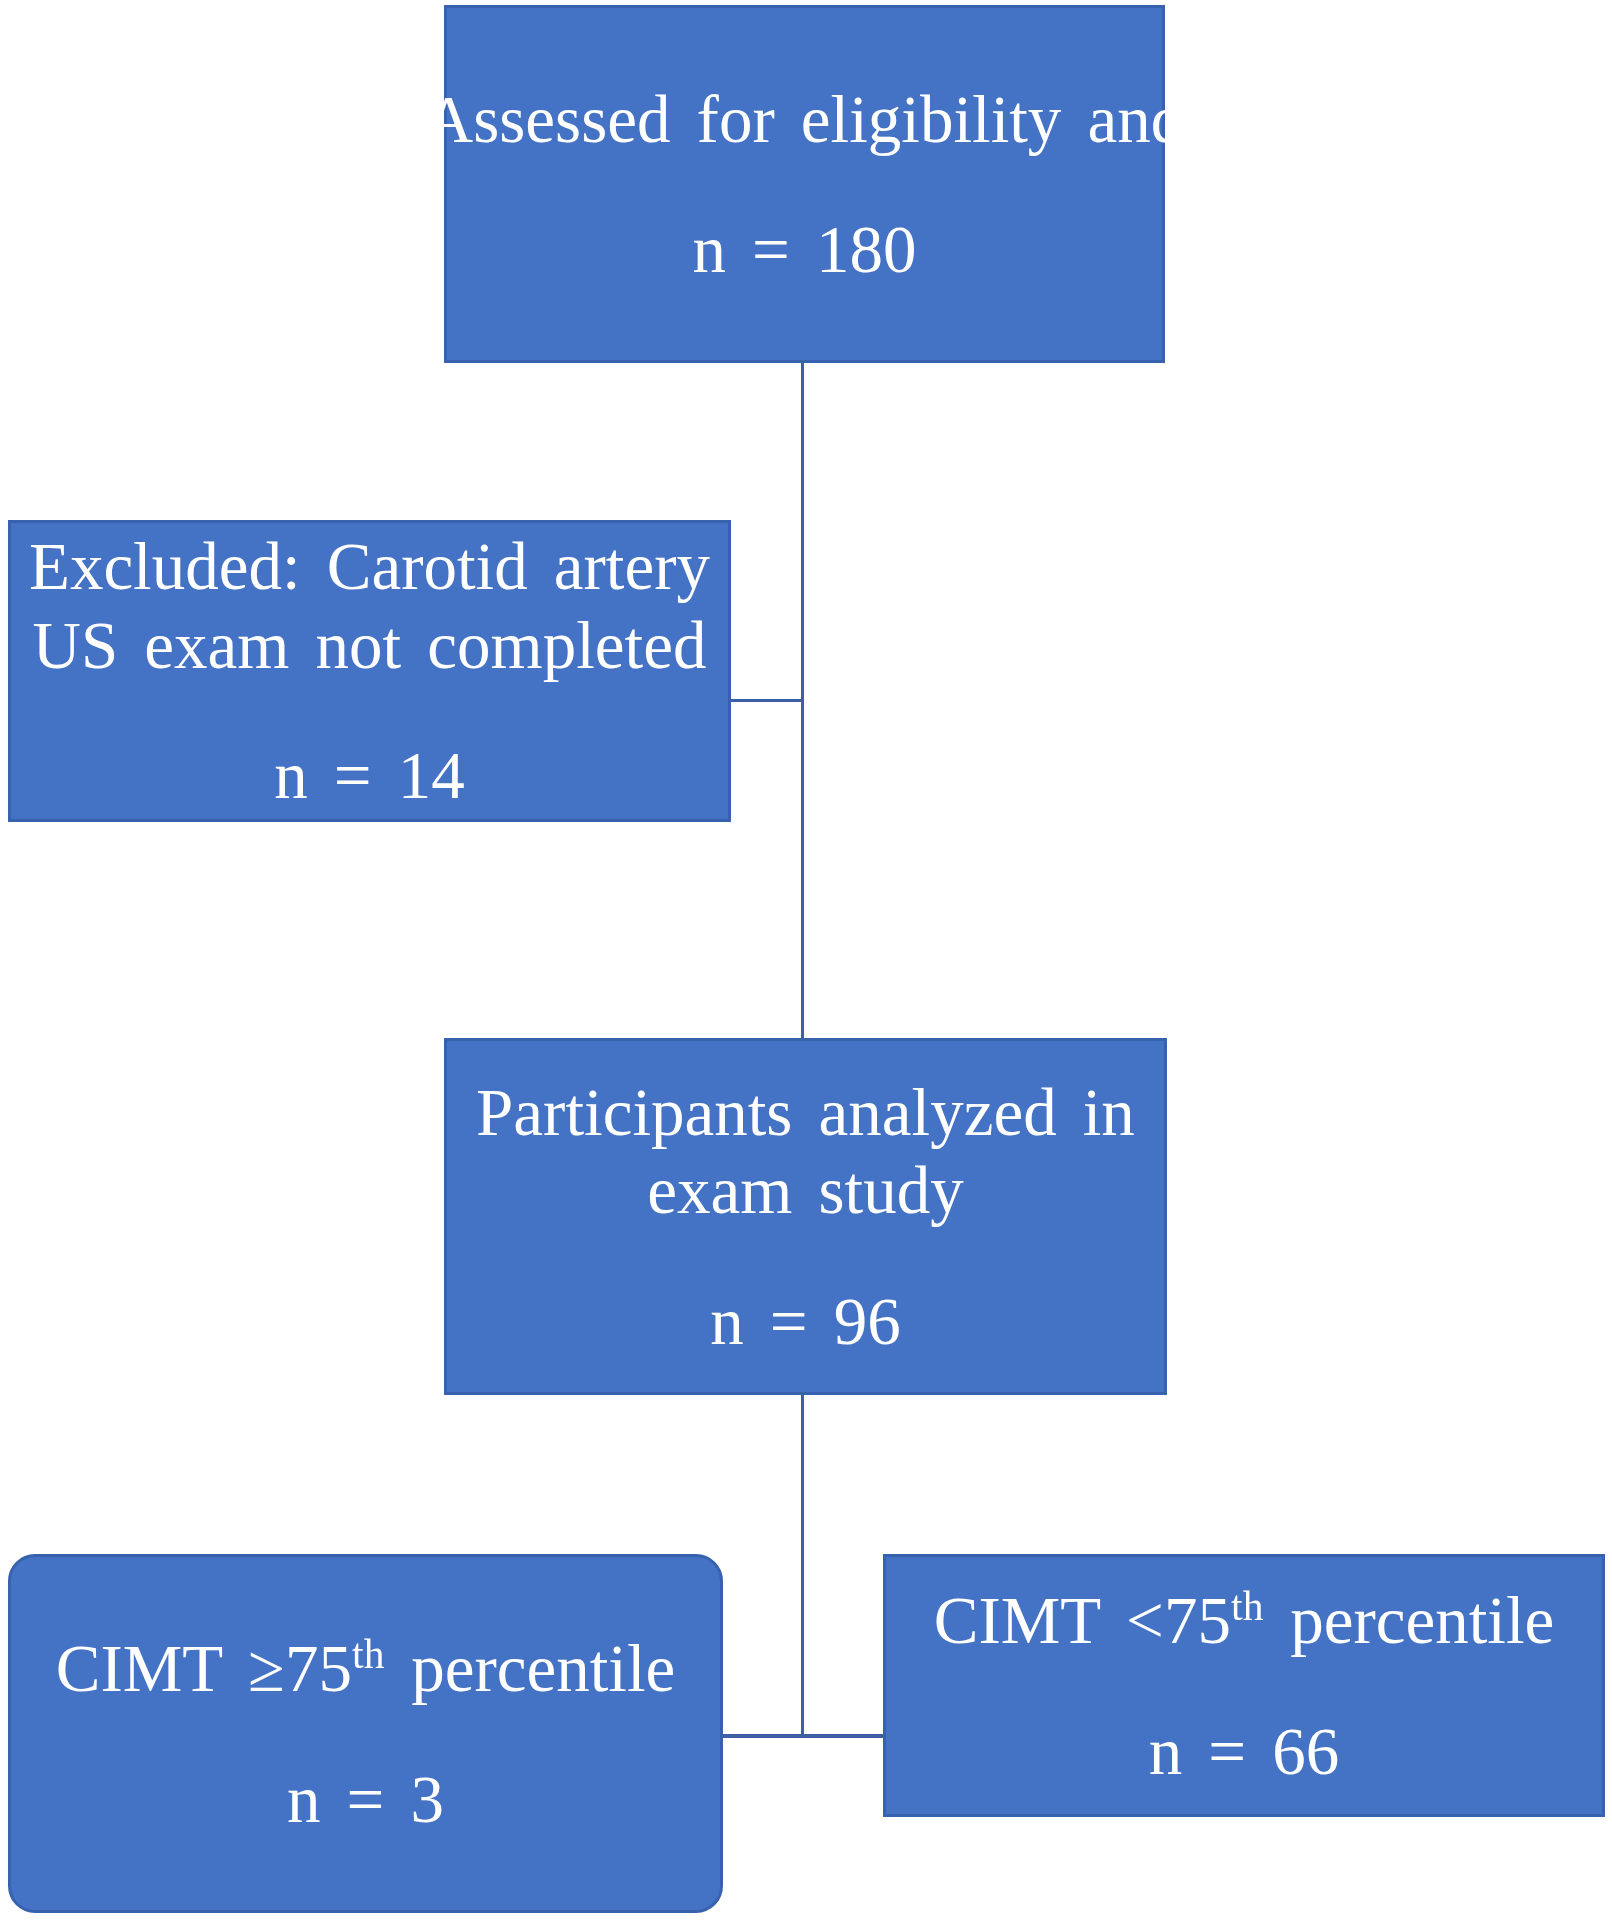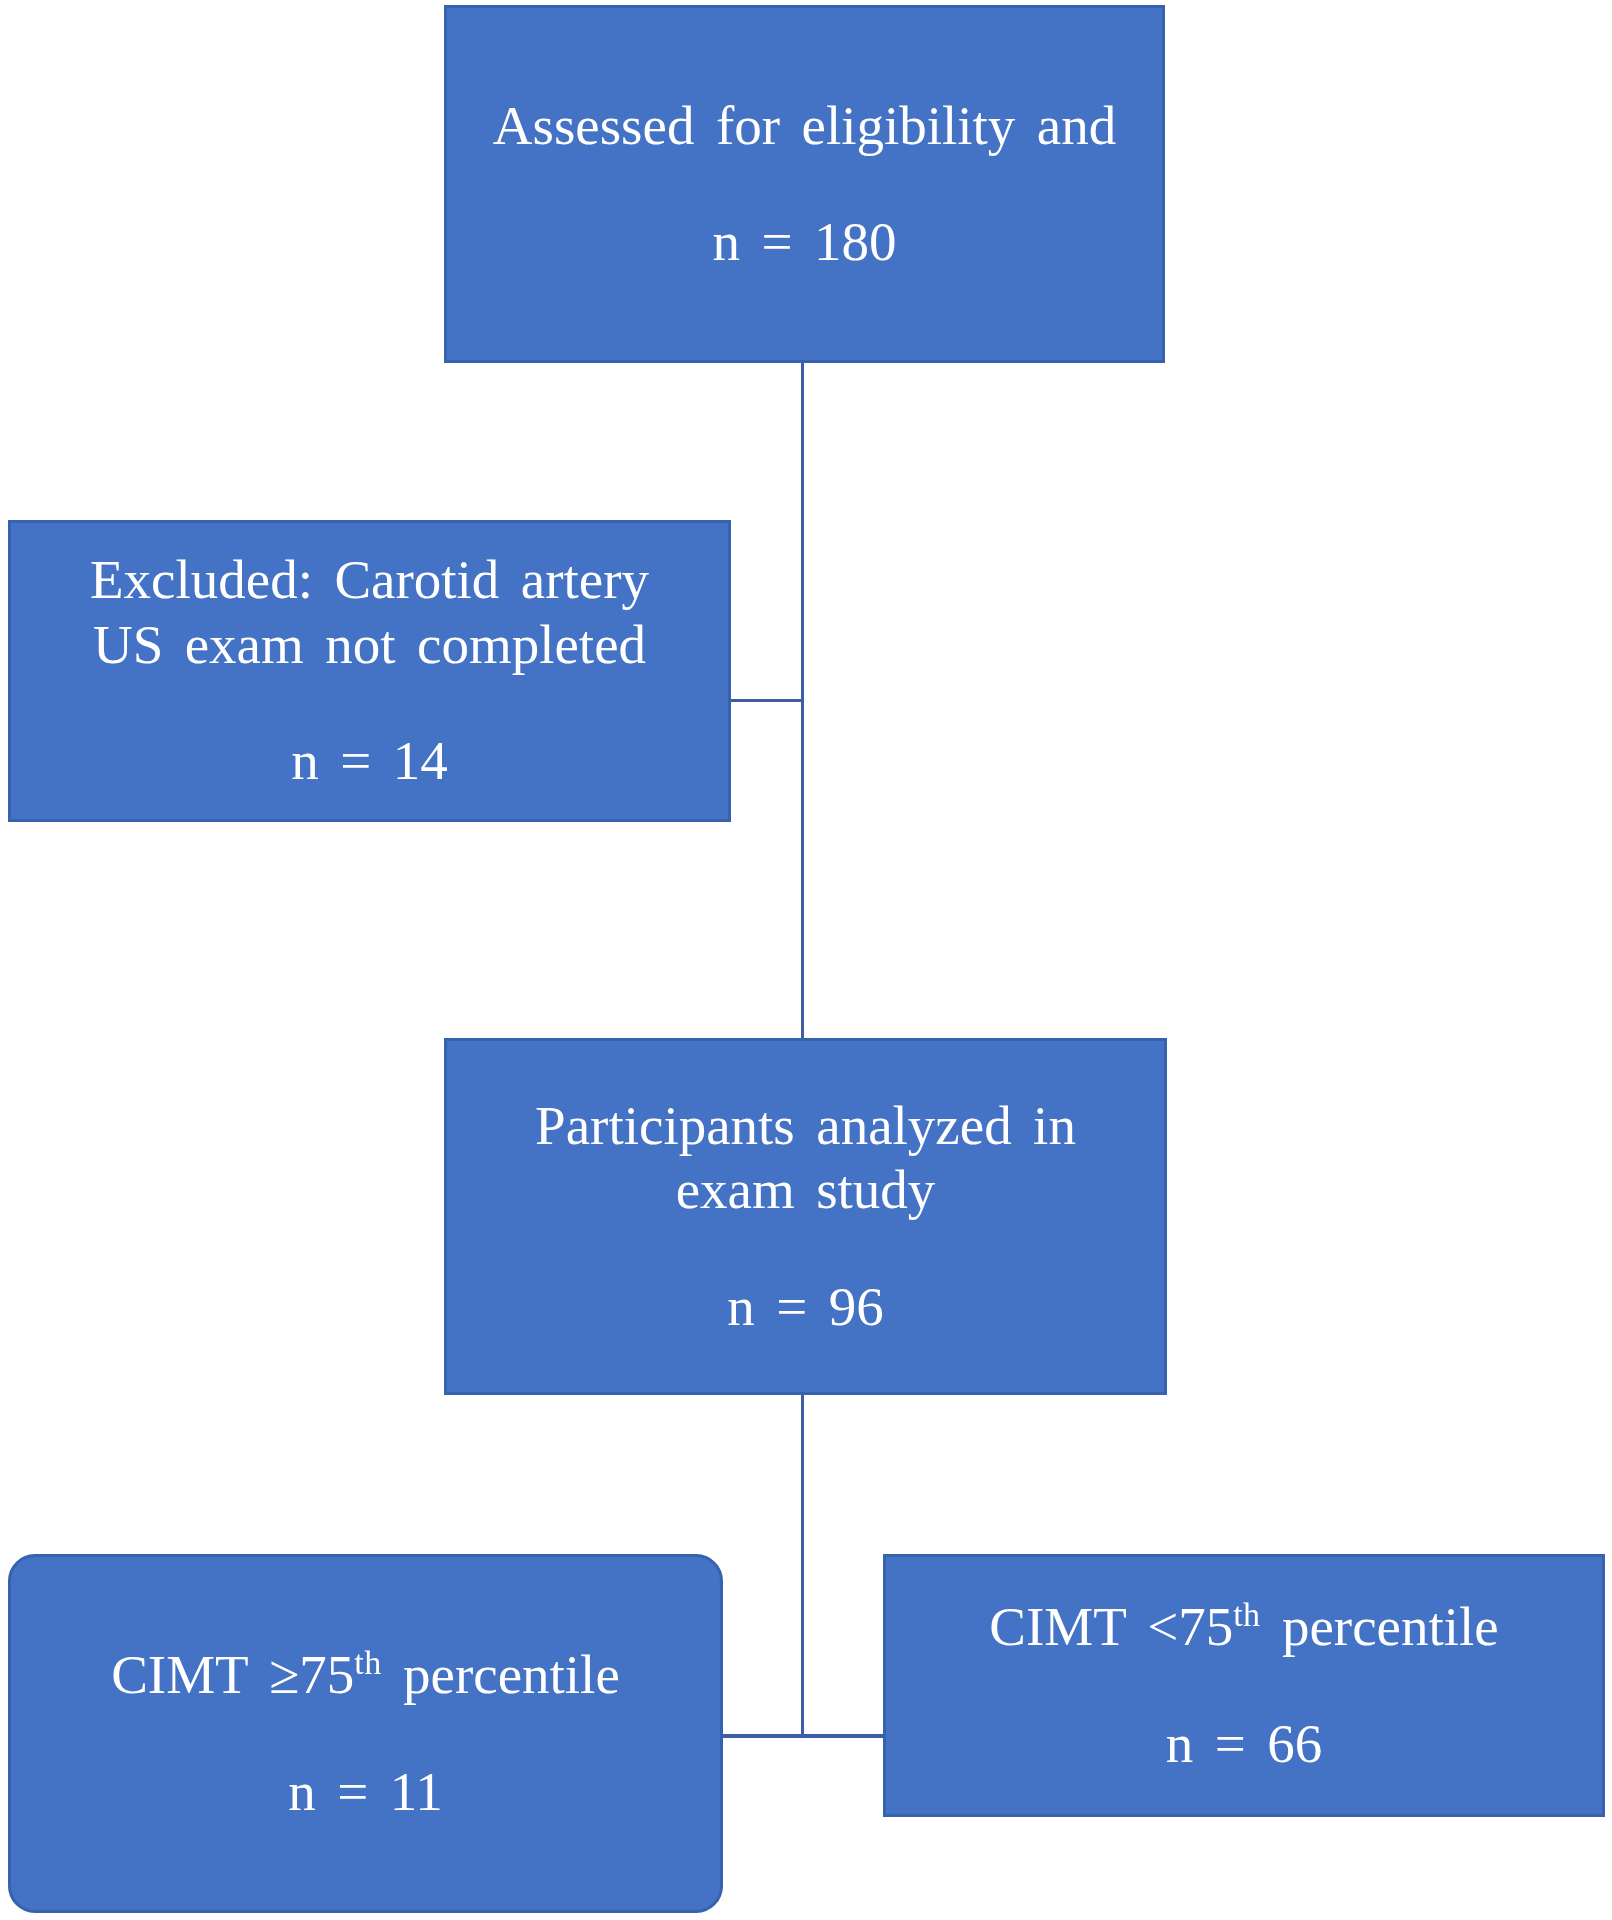--- a/index.html
+++ b/index.html
@@ -19,21 +19,21 @@
     position: absolute;
     box-sizing: border-box;
     background: #4472C4;
     border: 3px solid #3662AE;
     color: #ffffff;
     display: flex;
     flex-direction: column;
     align-items: center;
     justify-content: center;
     text-align: center;
-    font-size: 55px;
+    font-size: 67px;
     line-height: 1.17;
     word-spacing: 0.14em;
   }
   .box p {
     margin: 0;
   }
   .box .line {
     display: block;
     white-space: nowrap;
   }
@@ -90,21 +90,21 @@
   <div class="box box-analyzed">
     <p>
       <span class="line">Participants analyzed in</span>
       <span class="line">exam study</span>
     </p>
     <p class="count">n = 96</p>
   </div>
 
   <div class="box box-cimt-high">
     <p class="line"><span>CIMT ≥75</span><sup>th</sup><span> percentile</span></p>
-    <p class="count">n = 11</p>
+    <p class="count">n = 3</p>
   </div>
 
   <div class="box box-cimt-low">
     <p class="line"><span>CIMT &lt;75</span><sup>th</sup><span> percentile</span></p>
     <p class="count">n = 66</p>
   </div>
 
 </div>
 
 </body></html>

